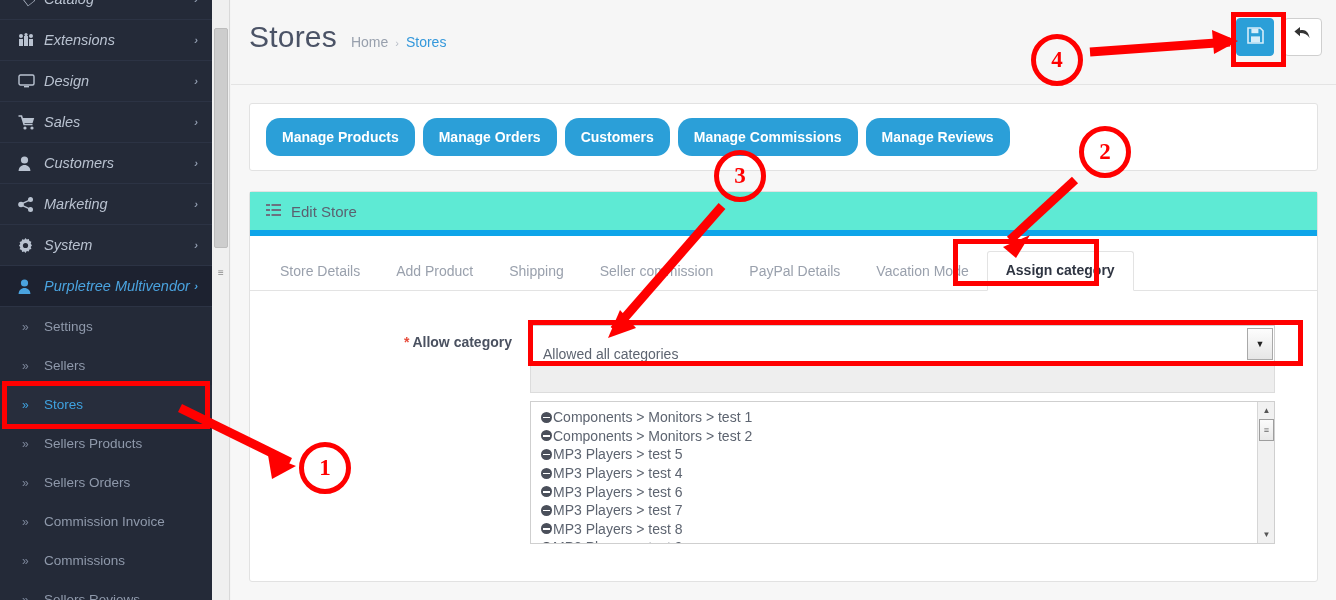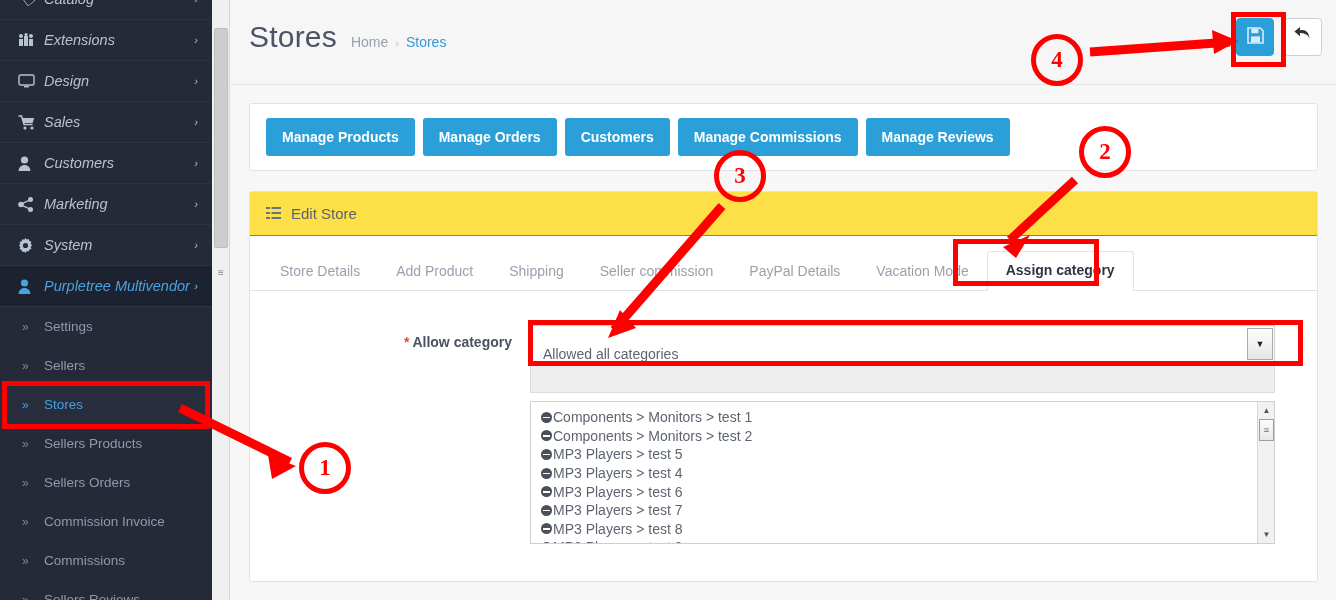--- a/index.html
+++ b/index.html
@@ -121,34 +121,34 @@
     margin: 18px 18px 0 18px;
     background: #fff;
     border: 1px solid #e2e2e2;
     border-radius: 3px;
   }
   #btn-panel { padding: 14px 16px; }
   .btnrow { display: flex; gap: 8px; }
   .bluebtn {
     background: #2b9fd8;
     color: #fff;
-    border: none; border-radius: 3px;
+    border: none; border-radius: 14px;
     font-size: 14px; font-weight: bold;
     padding: 11px 16px;
     white-space: nowrap;
     font-family: "Liberation Sans", sans-serif;
   }
 
   #edit-panel { margin-top: 20px; }
   .panel-head {
     height: 44px;
     display: flex; align-items: center; gap: 10px;
     padding: 0 16px;
-    border-bottom: 1px solid #0ea5e9;
-    background: #fde047;
+    border-bottom: 6px solid #0ea5e9;
+    background: #5eead4;
     color: #5b6170; font-size: 15px;
   }
   .panel-head .listicon { font-size: 14px; color: #6b7280; }
 
   .tabbar {
     display: flex; align-items: flex-end;
     padding: 14px 12px 0 12px;
     border-bottom: 1px solid #e3e3e3;
     position: relative;
   }

